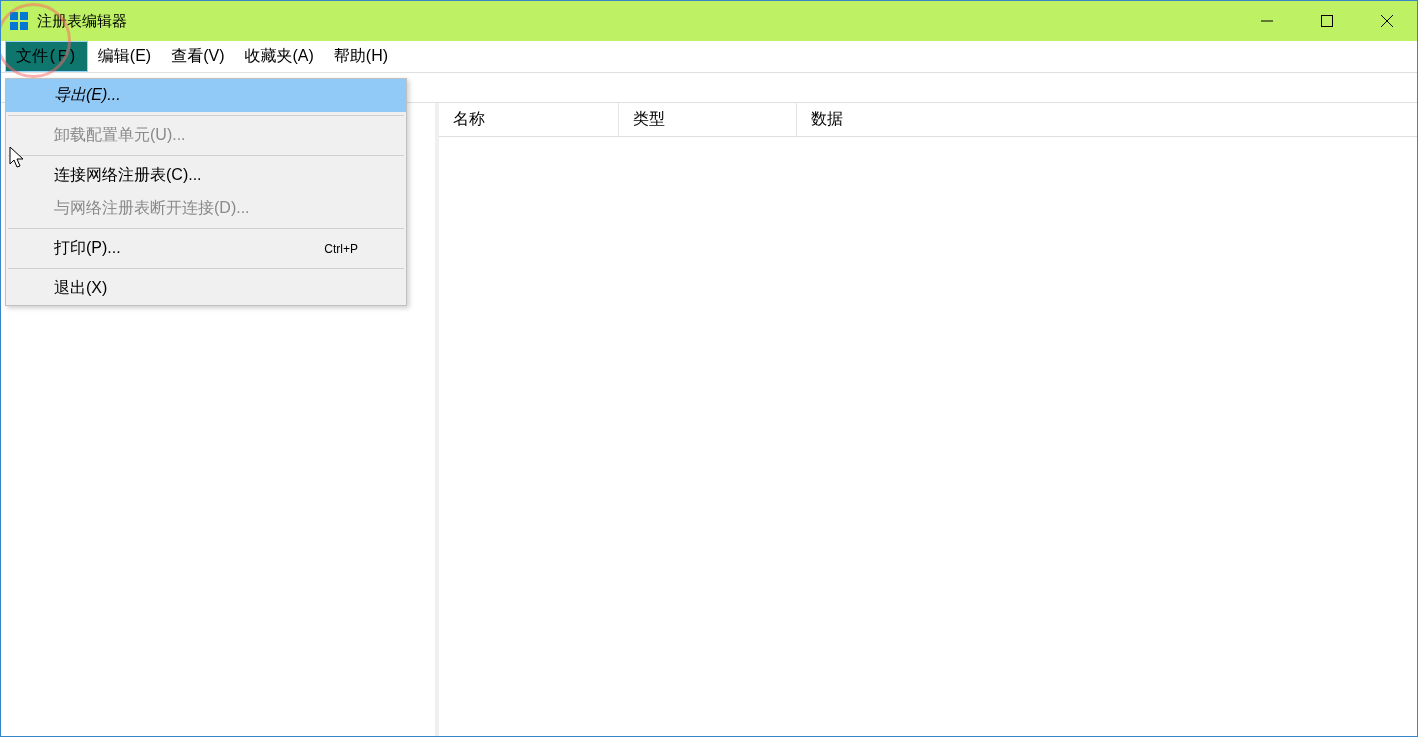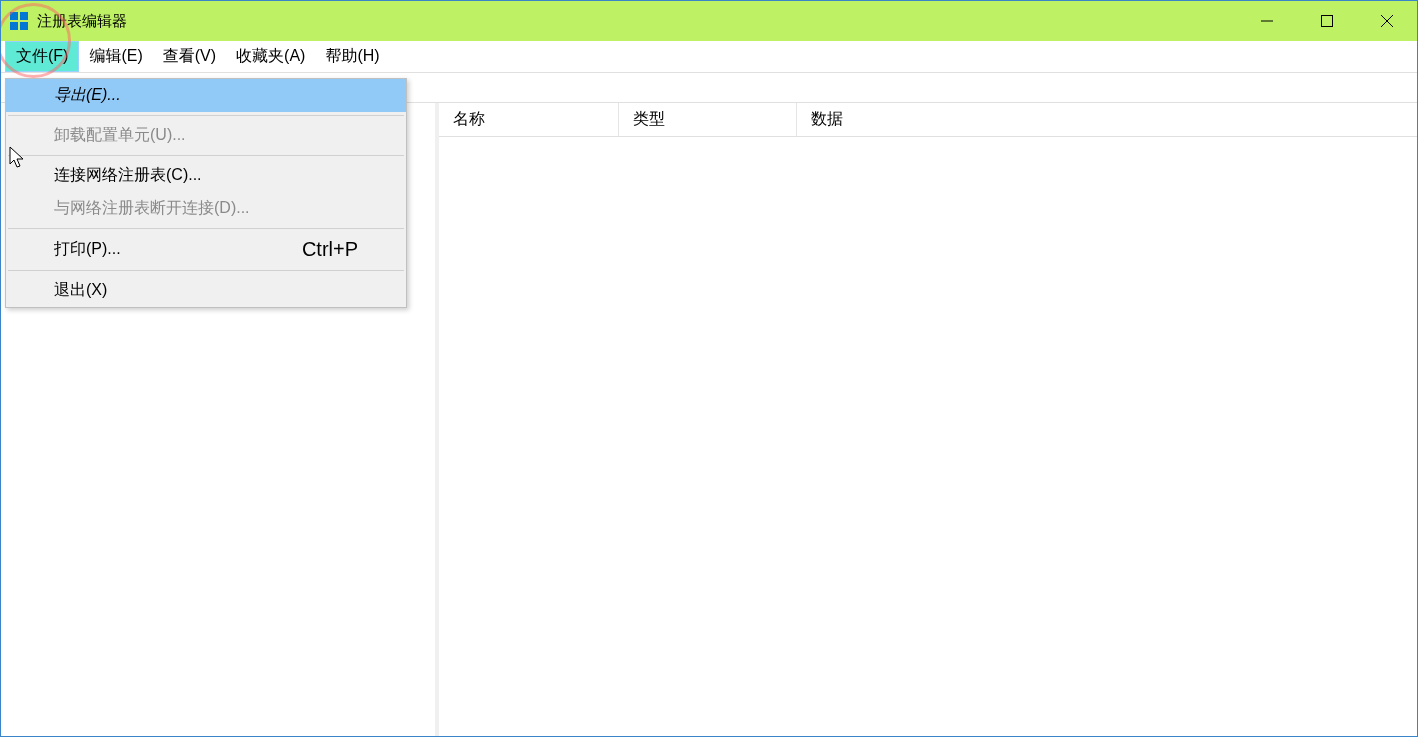--- a/index.html
+++ b/index.html
@@ -65,22 +65,23 @@
     }
     
     .menu-item {
       padding: 4px 10px;
       font-size: 16px;
       color: #000000;
       cursor: pointer;
     }
     
     .menu-item.active {
-      background: #5eead4;
+      background: #0f766e;
       border: 1px solid #99d1ff;
+      font-family: Liberation Mono, monospace;
     }
     
     .address-bar {
       height: 30px;
       background: #ffffff;
       border-bottom: 1px solid #e0e0e0;
       position: relative;
     }
     
     .dropdown-menu {
@@ -115,21 +116,21 @@
     }
     
     .dropdown-separator {
       height: 1px;
       background: #d0d0d0;
       margin: 3px 2px;
     }
     
     .dropdown-shortcut {
       color: #000000;
-      font-size: 20px;
+      font-size: 12px;
       text-align: center;
     }
     
     .content-area {
       display: flex;
       height: calc(100% - 102px);
       position: relative;
     }
     
     .tree-panel {

